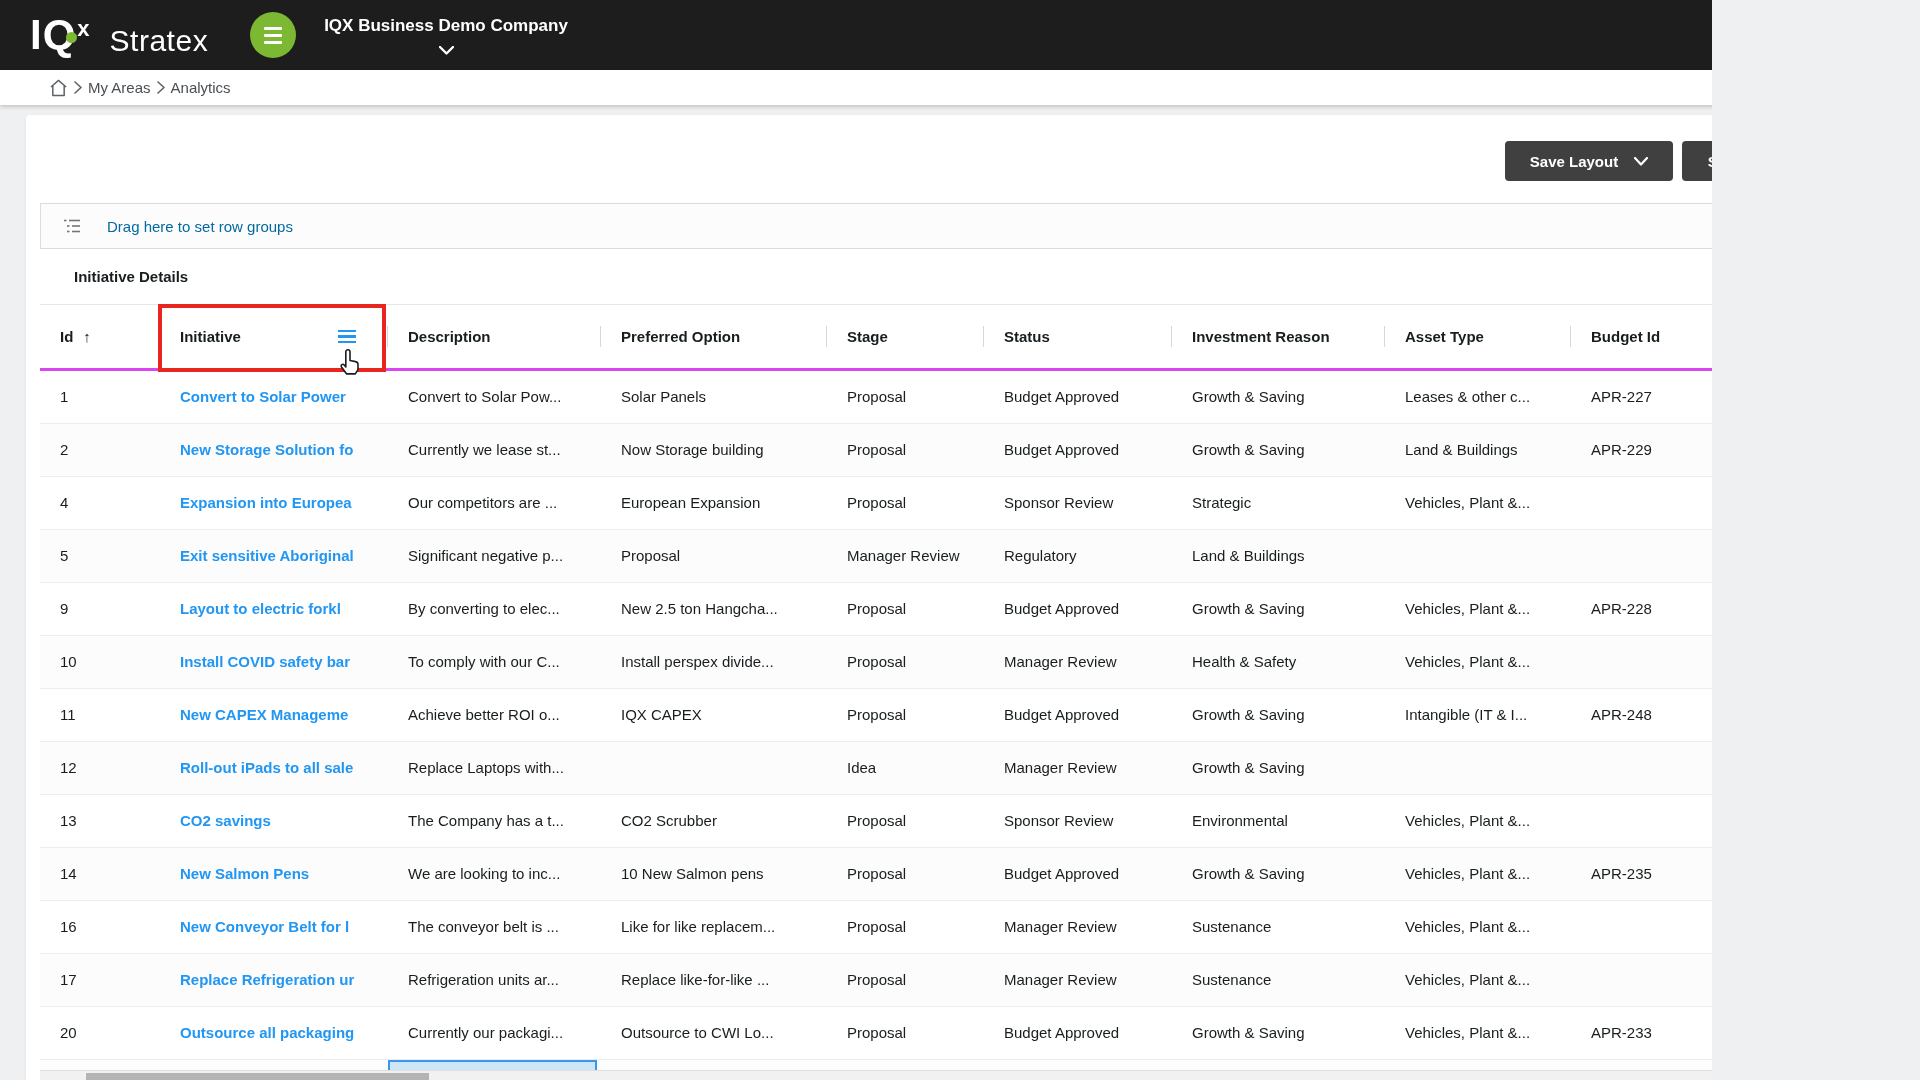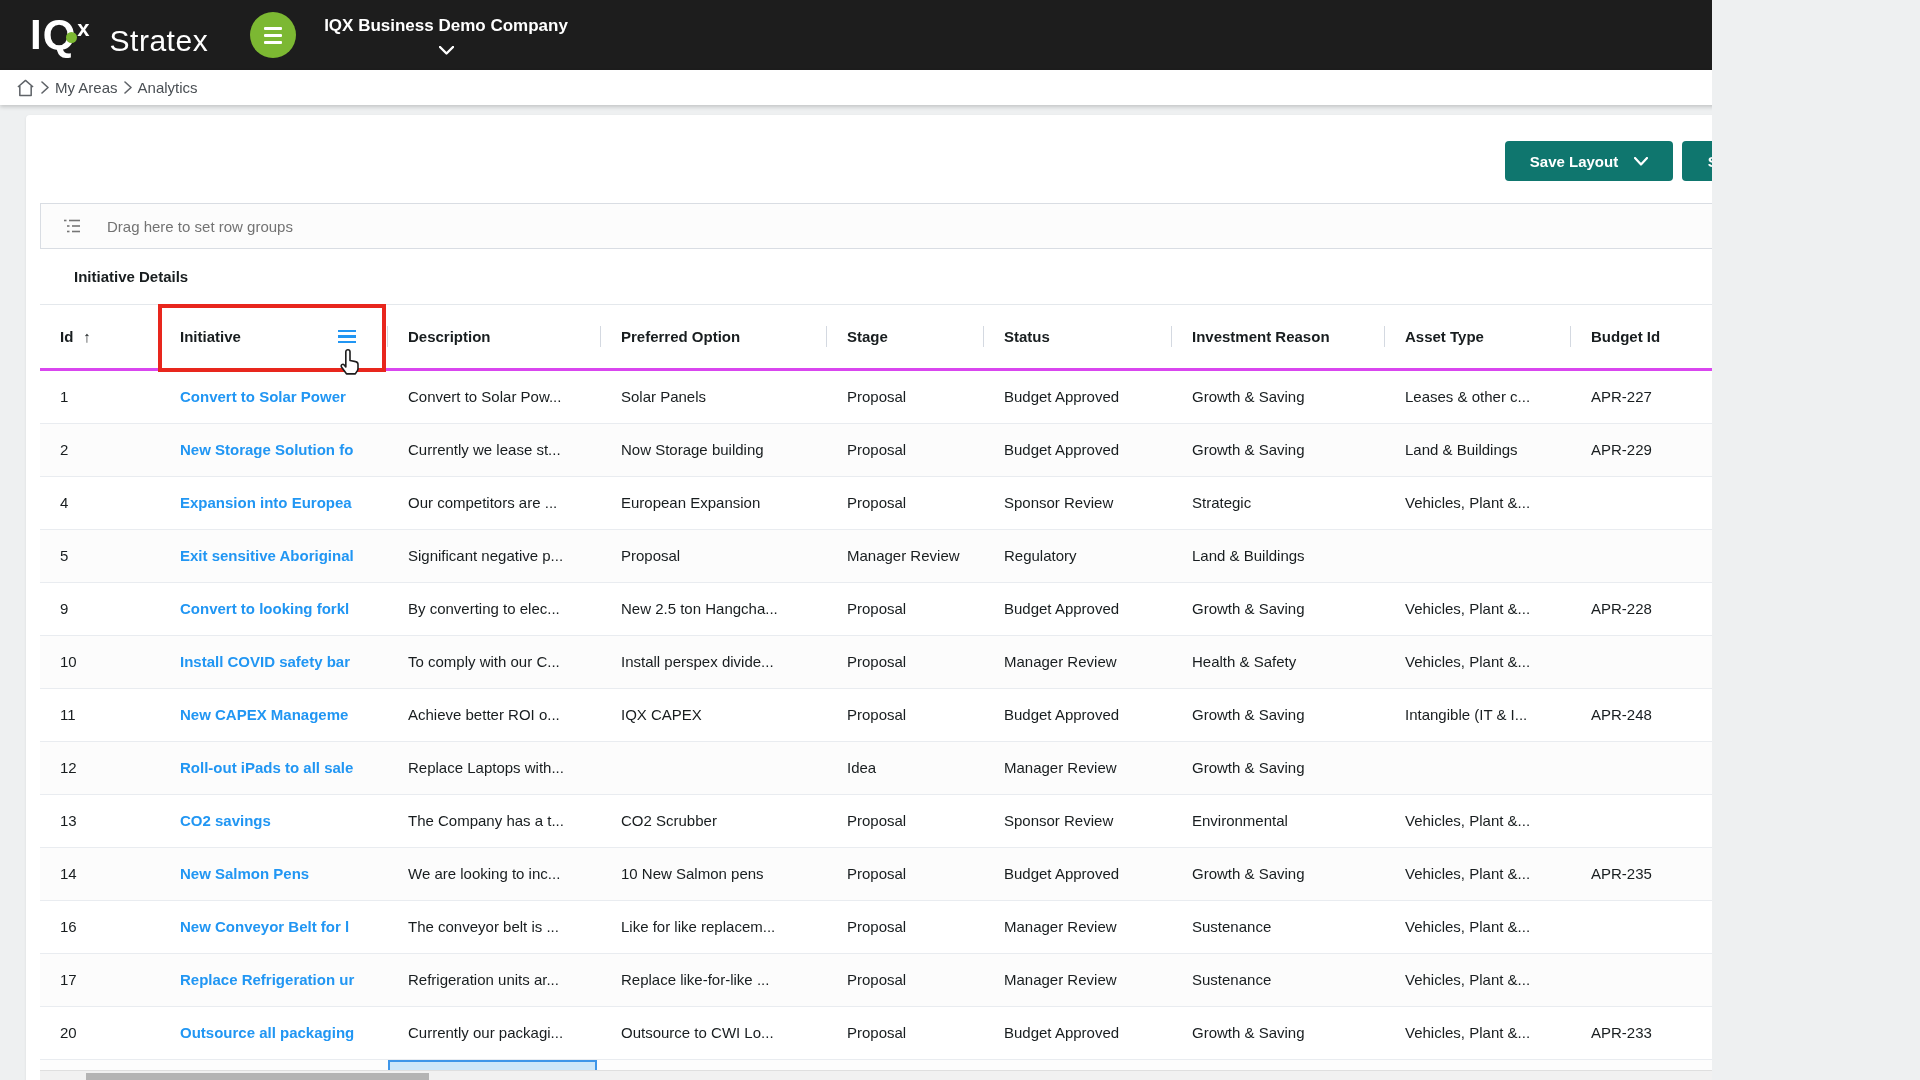--- a/index.html
+++ b/index.html
@@ -11,34 +11,34 @@
   .logo-iq{font-size:42px;font-weight:700;letter-spacing:1px;line-height:1;position:relative;}
   .logo-dot{position:absolute;left:36px;top:18px;width:11px;height:11px;border-radius:50%;background:#7cb832;}
   .logo-sup{font-size:22px;font-weight:700;margin-left:1px;transform:translateY(-14px);}
   .logo-stratex{font-size:30px;font-weight:400;margin-left:20px;letter-spacing:.5px;line-height:1.05;}
   .menu-btn{width:46px;height:46px;border-radius:50%;background:#7cb832;border:none;margin-left:42px;display:flex;align-items:center;justify-content:center;flex-direction:column;gap:4px;cursor:pointer;}
   .menu-btn i{display:block;width:18px;height:3px;background:#fff;border-radius:1px;}
   .company{display:flex;align-items:center;gap:10px;margin-left:28px;color:#fff;font-size:17px;font-weight:700;cursor:pointer;flex-direction:column;}
   .avatar{position:absolute;right:22px;top:9px;width:52px;height:52px;border-radius:50%;background:#8dc63f;color:#fff;font-size:21px;display:flex;align-items:center;justify-content:center;letter-spacing:.5px;}
 
   
-  .breadcrumb{position:absolute;left:0;top:70px;width:1903px;height:35px;background:#fff;box-shadow:0 2px 4px rgba(0,0,0,.18);display:flex;align-items:center;gap:6px;padding-left:16px;box-sizing:border-box;color:#4a4f54;font-size:15px;z-index:3;text-align:center;}
+  .breadcrumb{position:absolute;left:0;top:70px;width:1903px;height:35px;background:#fff;box-shadow:0 2px 4px rgba(0,0,0,.18);display:flex;align-items:center;gap:6px;padding-left:49px;box-sizing:border-box;color:#4a4f54;font-size:15px;z-index:3;text-align:center;}
   .crumb{cursor:pointer;}
   .crumb-sep svg{display:block;}
 
   
   .card{position:absolute;left:26px;top:115px;width:1837px;height:980px;background:#fff;border-radius:4px 4px 0 0;box-shadow:0 1px 3px rgba(0,0,0,.08);}
 
-  .btn{position:absolute;top:26px;height:40px;border:none;border-radius:4px;background:#0f766e;color:#fff;font-family:"Liberation Sans",sans-serif;font-size:15px;font-weight:700;display:flex;align-items:center;justify-content:center;gap:16px;cursor:pointer;}
+  .btn{position:absolute;top:26px;height:40px;border:none;border-radius:4px;background:#404040;color:#fff;font-family:"Liberation Sans",sans-serif;font-size:15px;font-weight:700;display:flex;align-items:center;justify-content:center;gap:16px;cursor:pointer;}
   .btn svg{display:block;}
   #btn-save-layout{right:190px;width:168px;}
   #btn-save-chart{right:21px;width:160px;}
 
   
-  .rowgroup-bar{position:absolute;left:14px;right:14px;top:88px;height:46px;border:1px solid #d9dde3;background:#fcfcfc;box-sizing:border-box;display:flex;align-items:center;color:#737373;font-size:15px;}
+  .rowgroup-bar{position:absolute;left:14px;right:14px;top:88px;height:46px;border:1px solid #d9dde3;background:#fcfcfc;box-sizing:border-box;display:flex;align-items:center;color:#0369a1;font-size:15px;}
   .rowgroup-bar .gicon{margin:0 26px 0 22px;display:flex;}
 
   
   .grid{position:absolute;left:14px;top:134px;width:1823px;height:838px;background:#fff;font-size:15px;color:#181d1f;}
   .group-title-row{height:55px;border-bottom:1px solid #e4e8ec;display:flex;align-items:center;}
   .group-title{font-weight:700;margin-left:34px;font-size:15px;}
   .hrow{display:grid;grid-template-columns:120px 228px 213px 226px 157px 188px 213px 186px 150px minmax(0,1fr);width:1785px;height:63px;border-bottom:3px solid #d946ef;}
   .hcell{position:relative;display:flex;align-items:center;padding-left:20px;font-weight:700;overflow:hidden;white-space:nowrap;cursor:pointer;}
   .hcell::after{content:'';position:absolute;right:0;top:21px;height:21px;border-right:1px solid #d4d9e1;}
   .sort{margin-left:10px;font-weight:400;font-size:15px;}
@@ -238,21 +238,21 @@
             <div class="cell">Significant negative p...</div>
             <div class="cell">Proposal</div>
             <div class="cell">Manager Review</div>
             <div class="cell">Regulatory</div>
             <div class="cell">Land &amp; Buildings</div>
             <div class="cell"></div>
             <div class="cell"></div>
           </div>
           <div class="row">
             <div class="cell">9</div>
-            <div class="cell"><span class="link">Convert to looking forkl</span></div>
+            <div class="cell"><span class="link">Layout to electric forkl</span></div>
             <div class="cell">By converting to elec...</div>
             <div class="cell">New 2.5 ton Hangcha...</div>
             <div class="cell">Proposal</div>
             <div class="cell">Budget Approved</div>
             <div class="cell">Growth &amp; Saving</div>
             <div class="cell">Vehicles, Plant &amp;...</div>
             <div class="cell">APR-228</div>
             <div class="cell"></div>
           </div>
           <div class="row alt">

